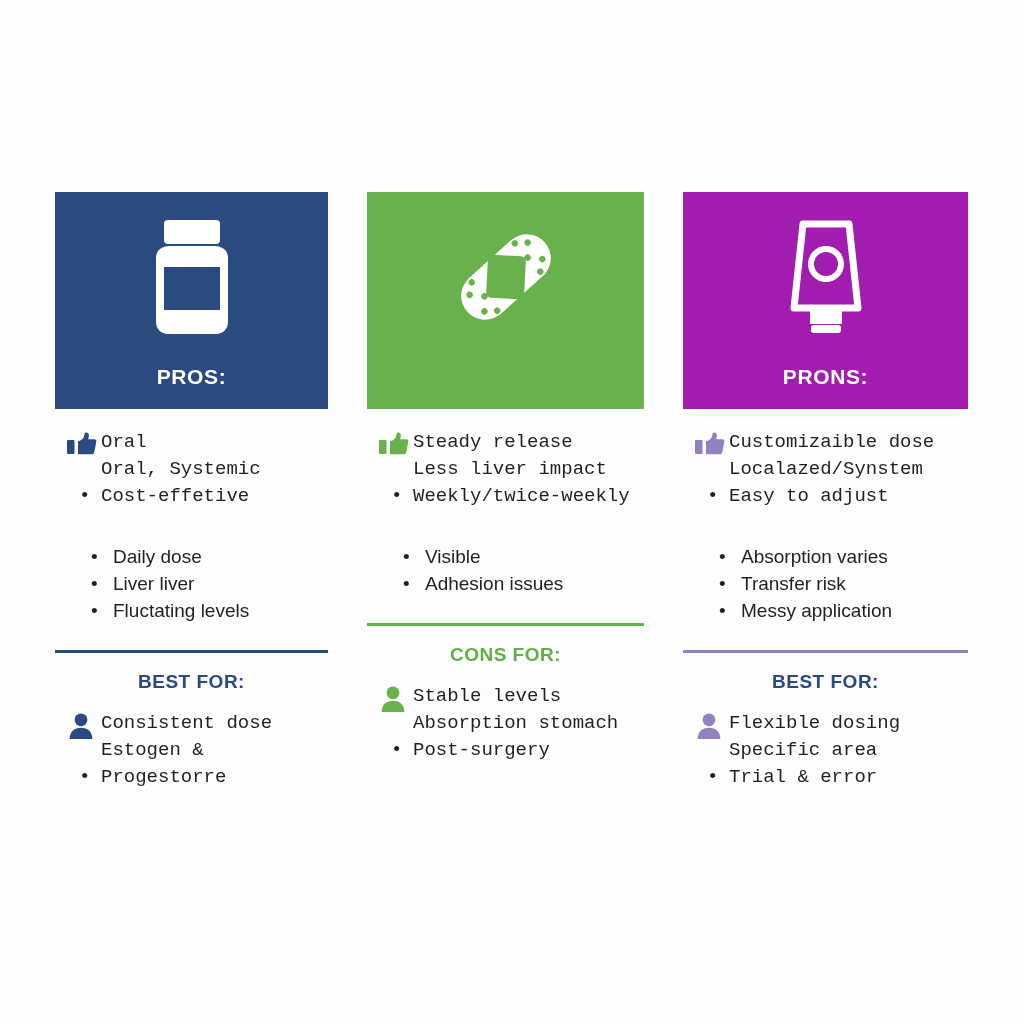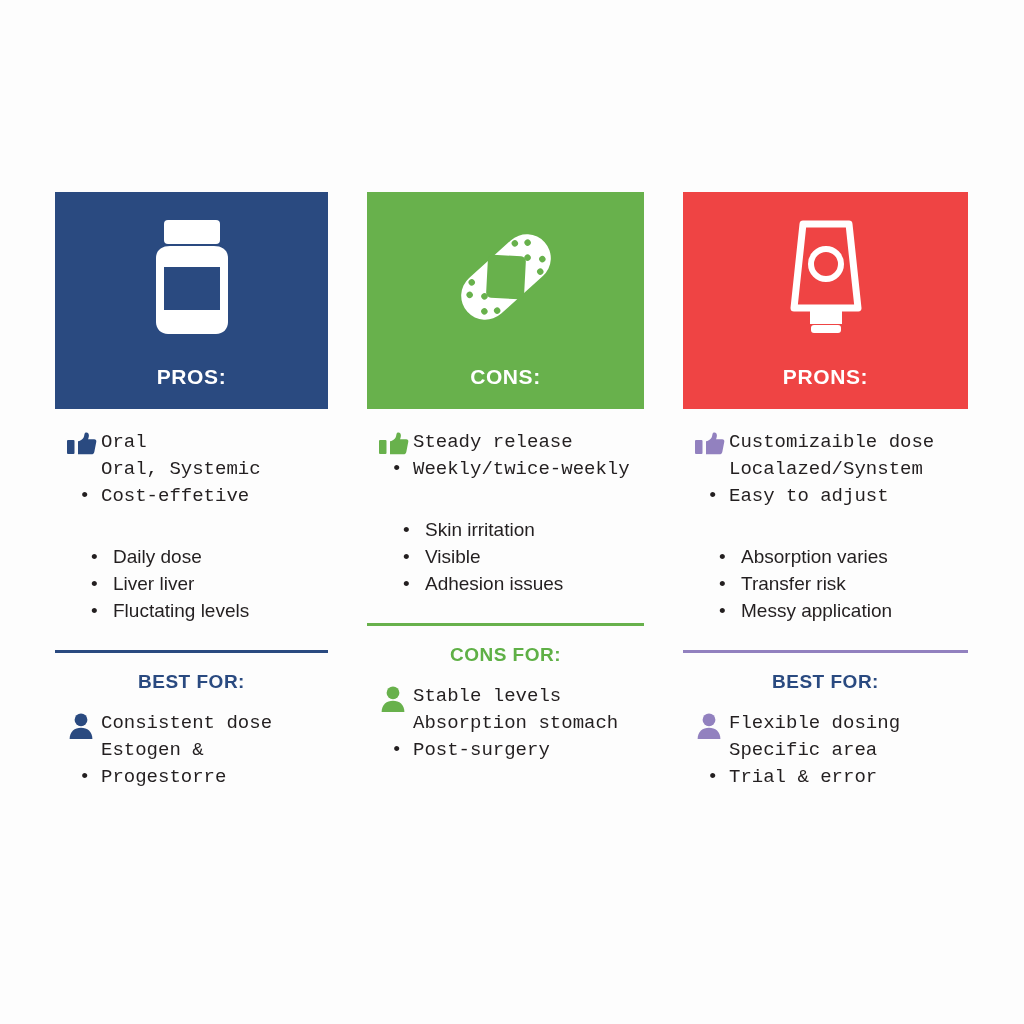--- a/index.html
+++ b/index.html
@@ -200,38 +200,37 @@
                 <circle cx="31" cy="38" r="3.2" fill="#68b14c"></circle>
                 <circle cx="31" cy="76" r="3.2" fill="#68b14c"></circle>
                 <circle cx="99" cy="46" r="3.2" fill="#68b14c"></circle>
                 <circle cx="99" cy="68" r="3.2" fill="#68b14c"></circle>
                 <circle cx="89" cy="57" r="3.2" fill="#68b14c"></circle>
                 <circle cx="89" cy="38" r="3.2" fill="#68b14c"></circle>
                 <circle cx="89" cy="76" r="3.2" fill="#68b14c"></circle>
               </g>
             </svg>
           </div>
-          <div class="panel-title">CONS:</div>
         </div>
         <div class="list-block">
           <div class="lead-row">
             <div class="lead-icon">
               <svg width="30" height="28" viewBox="0 0 30 28" aria-hidden="true">
                 <rect x="0" y="9" width="7.5" height="14" rx="1" fill="#68b14c"></rect>
                 <path d="M11 23 L11 10.5 C11 10.5 15.2 9.4 16.6 6.6 C17.6 4.6 17.1 2.2 18.6 1.6 C20.3 0.9 21.9 2.2 21.9 4.4 C21.9 6.1 21.0 8.3 21.0 8.3 L27.2 8.3 C28.7 8.3 29.6 9.4 29.3 10.8 L27.3 21.0 C27.0 22.4 25.9 23.3 24.5 23.3 L11 23.3 Z" fill="#68b14c"></path>
               </svg>
             </div>
             <div class="lead-lines">
               <div class="txt-line">Steady release</div>
+              <div class="txt-line">Less liver impact</div>
               <div class="bullet-line">Weekly/twice-weekly</div>
             </div>
           </div>
         </div>
         <div class="cons-block">
-          <div class="bullet-line">Skin irritation</div>
           <div class="bullet-line">Visible</div>
           <div class="bullet-line">Adhesion issues</div>
         </div>
         <div class="divider" style="background: rgb(104, 177, 76);"></div>
         <div class="best-title" style="color: rgb(95, 176, 70);">CONS FOR:</div>
         <div class="best-block">
           <div class="lead-row">
             <div class="lead-icon">
               <svg width="28" height="28" viewBox="0 0 28 28" aria-hidden="true">
                 <circle cx="14" cy="7.8" r="6.4" fill="#68b14c"></circle>
@@ -240,21 +239,21 @@
             </div>
             <div class="lead-lines">
               <div class="txt-line">Stable levels</div>
               <div class="txt-line">Absorption stomach</div>
               <div class="bullet-line">Post-surgery</div>
             </div>
           </div>
         </div>
       </div>
       <div class="column col-3">
-        <div class="panel" style="background: #ef4444;">
+        <div class="panel" style="background: #a21caf;">
           <div class="panel-icon">
             <svg width="96" height="115" viewBox="0 0 96 115" aria-hidden="true">
               <path d="M25 4 L71 4 L80 88 L16 88 Z" fill="none" stroke="#ffffff" stroke-width="7" stroke-linejoin="round"></path>
               <circle cx="48" cy="44" r="15" fill="none" stroke="#ffffff" stroke-width="6"></circle>
               <rect x="32" y="88" width="32" height="16" fill="#ffffff"></rect>
               <rect x="33" y="105" width="30" height="8" rx="3" fill="#ffffff"></rect>
             </svg>
           </div>
           <div class="panel-title">PRONS:</div>
         </div>

